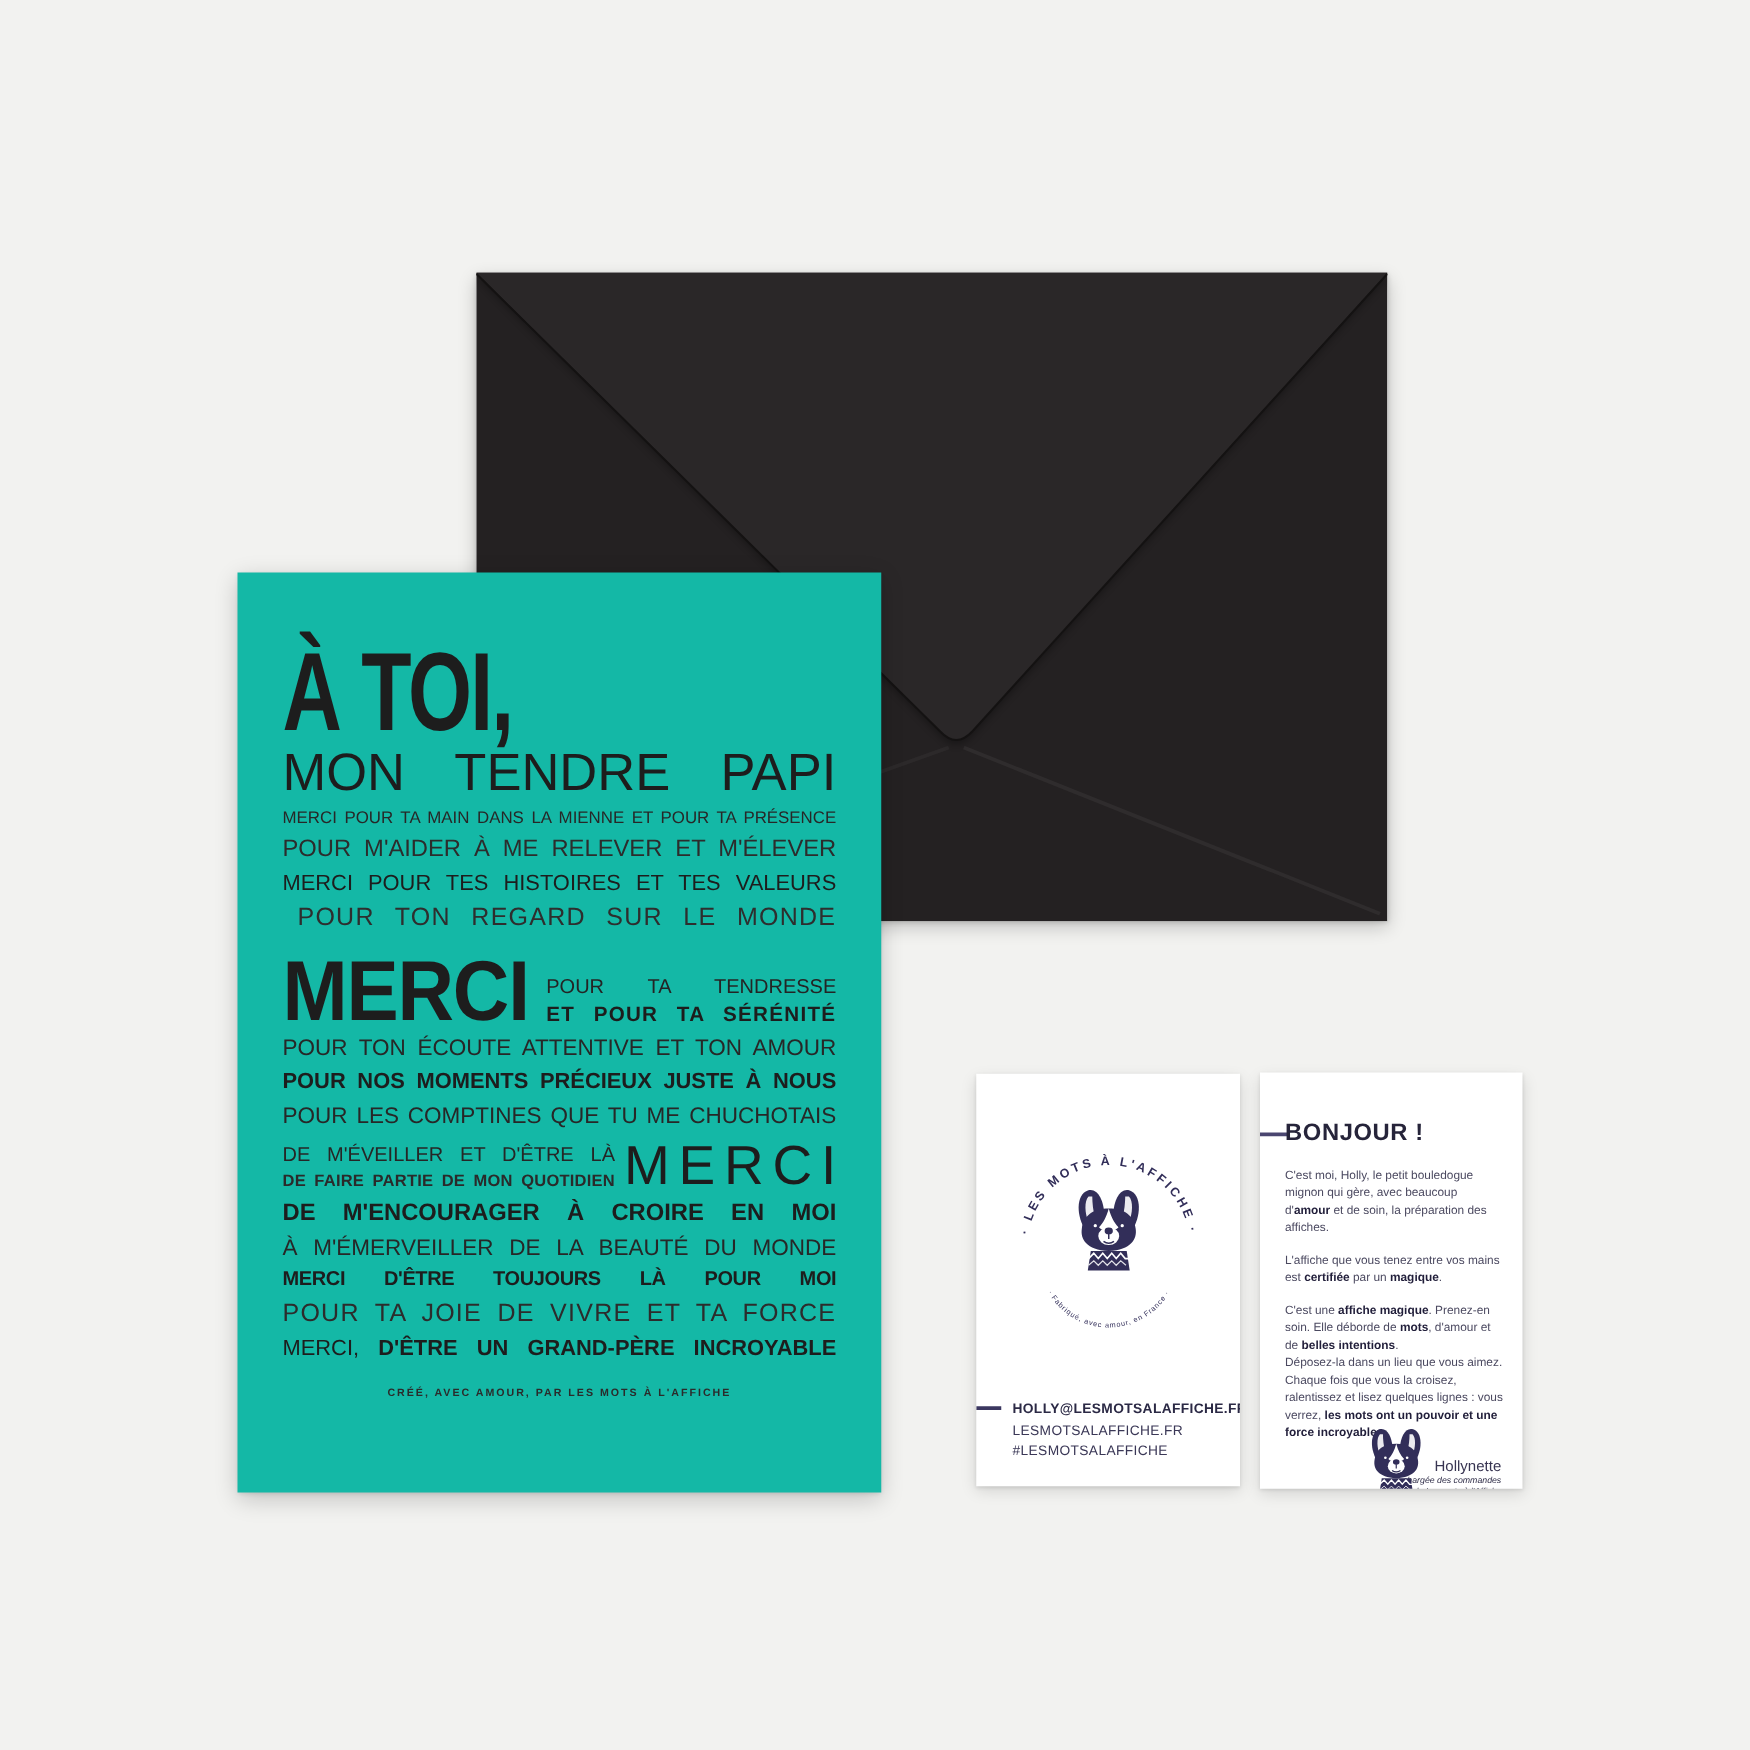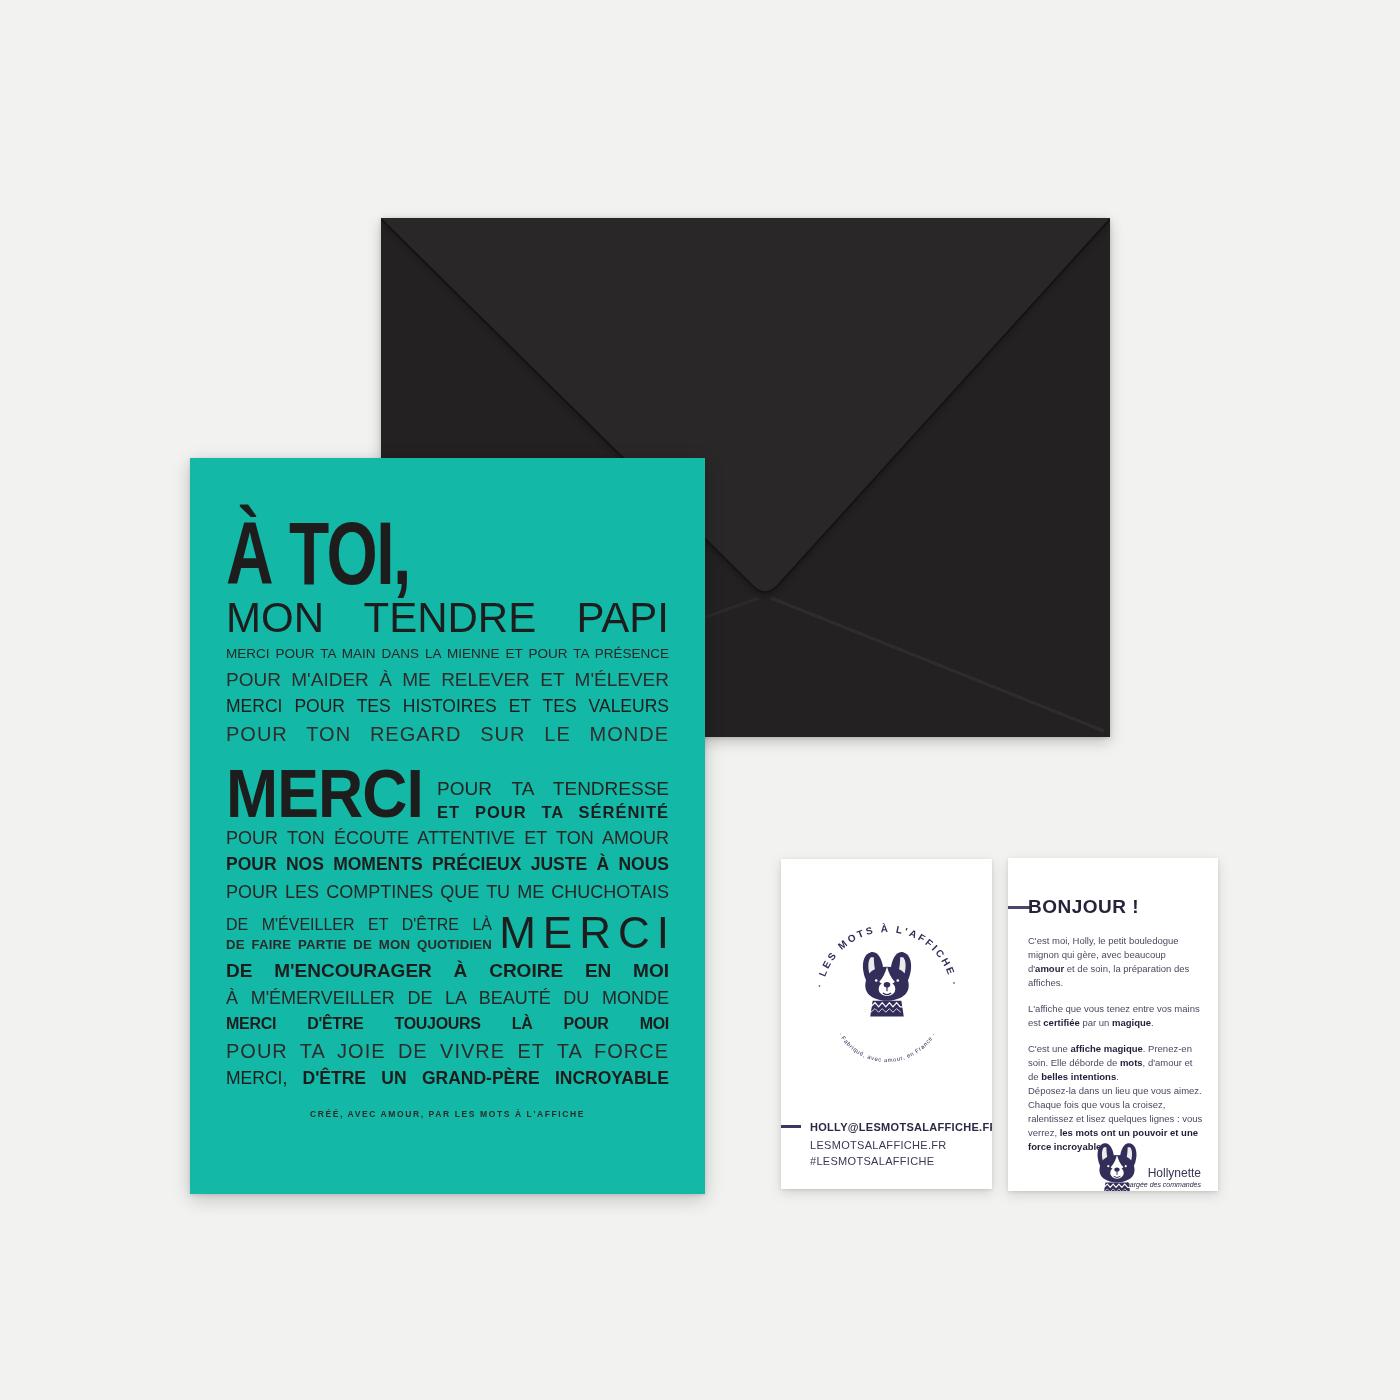--- a/index.html
+++ b/index.html
@@ -37,28 +37,28 @@
   }
   .r1r{width:243px;}
   .r1a{font-size:17.5px;font-weight:bold;letter-spacing:0.5px;line-height:1;margin-bottom:5px;text-align:justify;text-align-last:justify;}
   .r1b{font-size:16px;line-height:1;margin-bottom:5px;text-align:justify;text-align-last:justify;color:#262626;}
   .r1c{font-size:13.2px;line-height:1;letter-spacing:0.3px;text-align:justify;text-align-last:justify;color:#262626;}
   .l2{font-size:42px;margin-bottom:8px;}
   .l3{font-size:13.5px;color:#272727;}
   .l4{font-size:19px;color:#2c2c2c;}
   .l5{font-size:17.5px;}
   .l6{font-size:19px;font-weight:bold;}
-  .l7{font-size:20px;letter-spacing:1px;color:#2e2e2e;margin-bottom:12px;}
+  .l7{font-size:20px;letter-spacing:1px;color:#2e2e2e;margin-bottom:12px;margin-left:12px;}
   .big-merci{
     font-size:68px;font-weight:bold;letter-spacing:-1px;line-height:0.80;
     transform:scaleX(0.92);transform-origin:0 100%;
     margin-right:-18px;white-space:nowrap;
   }
   .r8r{width:232px;}
-  .r8a{font-size:19px;line-height:1;margin-bottom:6px;text-align:justify;text-align-last:justify;color:#242424;}
+  .r8a{font-size:16px;line-height:1;margin-bottom:6px;text-align:justify;text-align-last:justify;color:#242424;}
   .r8b{font-size:16.5px;font-weight:bold;letter-spacing:1px;line-height:1;text-align:justify;text-align-last:justify;}
   .l9{font-size:18px;color:#272727;}
   .l10{font-size:17.5px;font-weight:bold;}
   .l11{font-size:18px;color:#272727;}
   .r12l{width:266px;}
   .r12a{font-size:16px;line-height:1;margin-bottom:5px;text-align:justify;text-align-last:justify;color:#262626;}
   .r12b{font-size:13.2px;line-height:1;text-align:justify;text-align-last:justify;font-weight:bold;letter-spacing:0.2px;color:#2a2a2a;}
   .merci3{font-size:44px;font-weight:normal;letter-spacing:7px;line-height:0.85;white-space:nowrap;margin-right:-7px;}
   .l13{font-size:19px;font-weight:bold;}
   .l14{font-size:18px;color:#272727;}

